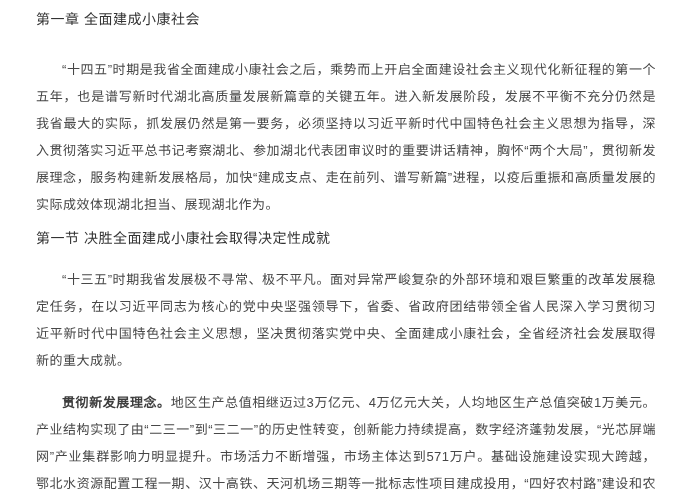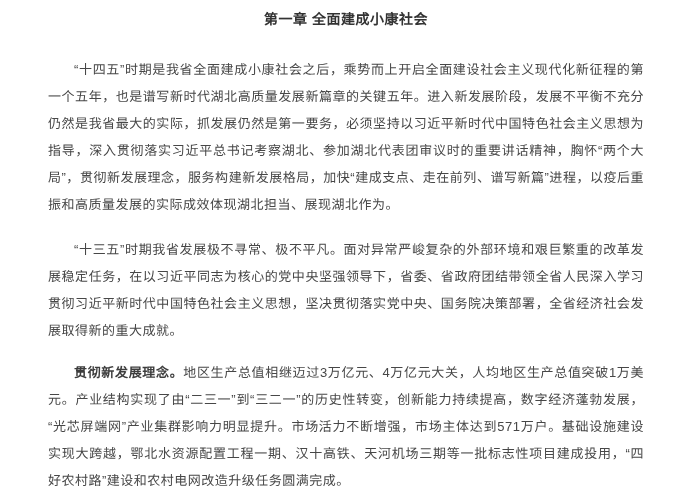--- a/index.html
+++ b/index.html
@@ -14,40 +14,39 @@
     font-family: "Liberation Sans", sans-serif;
     -webkit-font-smoothing: antialiased;
   }
   .page {
     width: 620px;
     margin: 0 auto;
     padding-top: 9px;
   }
   .doc-heading {
     font-size: 14px;
-    font-weight: bold;
+    font-weight: normal;
     color: #333333;
-    text-align: center;
     line-height: 20px;
     margin: 0;
     letter-spacing: 0.5px;
   }
   .chapter-subtitle {
     margin-top: 20px;
   }
   .section-title {
     margin-top: 10px;
   }
   .body-para {
     font-size: 13px;
     line-height: 27px;
     color: #474747;
     text-align: justify;
     text-indent: 2em;
-    margin: 12px;
+    margin: 0;
     letter-spacing: 0.5px;
     word-break: break-all;
   }
   .para-1 { margin-top: 27px; }
   .para-2 { margin-top: 18px; }
   .para-3 { margin-top: 15px; }
   .para-lead {
     font-weight: bold;
     color: #3d3d3d;
   }
@@ -55,18 +54,19 @@
 </head>
 <body>
 
 <div class="page">
 
   <h1 class="doc-heading chapter-title">第一章 全面建成小康社会</h1>
 
 
   <p class="body-para para-1">“十四五”时期是我省全面建成小康社会之后，乘势而上开启全面建设社会主义现代化新征程的第一个五年，也是谱写新时代湖北高质量发展新篇章的关键五年。进入新发展阶段，发展不平衡不充分仍然是我省最大的实际，抓发展仍然是第一要务，必须坚持以习近平新时代中国特色社会主义思想为指导，深入贯彻落实习近平总书记考察湖北、参加湖北代表团审议时的重要讲话精神，胸怀“两个大局”，贯彻新发展理念，服务构建新发展格局，加快“建成支点、走在前列、谱写新篇”进程，以疫后重振和高质量发展的实际成效体现湖北担当、展现湖北作为。</p>
 
+  <h2 class="doc-heading section-title">第一节 决胜全面建成小康社会取得决定性成就</h2>
 
-  <p class="body-para para-2">“十三五”时期我省发展极不寻常、极不平凡。面对异常严峻复杂的外部环境和艰巨繁重的改革发展稳定任务，在以习近平同志为核心的党中央坚强领导下，省委、省政府团结带领全省人民深入学习贯彻习近平新时代中国特色社会主义思想，坚决贯彻落实党中央、国务院决策部署，全省经济社会发展取得新的重大成就。</p>
+  <p class="body-para para-2">“十三五”时期我省发展极不寻常、极不平凡。面对异常严峻复杂的外部环境和艰巨繁重的改革发展稳定任务，在以习近平同志为核心的党中央坚强领导下，省委、省政府团结带领全省人民深入学习贯彻习近平新时代中国特色社会主义思想，坚决贯彻落实党中央、全面建成小康社会，全省经济社会发展取得新的重大成就。</p>
 
   <p class="body-para para-3"><strong class="para-lead">贯彻新发展理念。</strong><span>地区生产总值相继迈过3万亿元、4万亿元大关，人均地区生产总值突破1万美元。产业结构实现了由“二三一”到“三二一”的历史性转变，创新能力持续提高，数字经济蓬勃发展，“光芯屏端网”产业集群影响力明显提升。市场活力不断增强，市场主体达到571万户。基础设施建设实现大跨越，鄂北水资源配置工程一期、汉十高铁、天河机场三期等一批标志性项目建成投用，“四好农村路”建设和农村电网改造升级任务圆满完成。</span></p>
 
 </div>
 
 </body></html>

